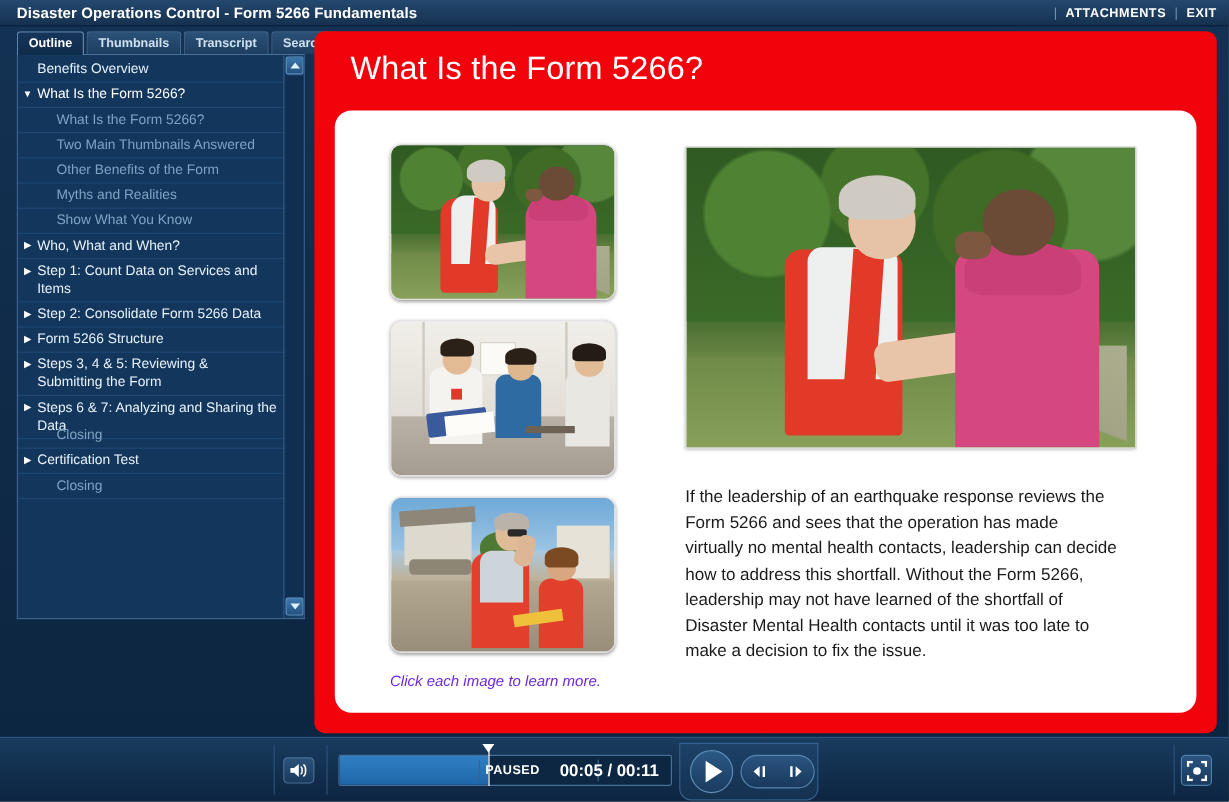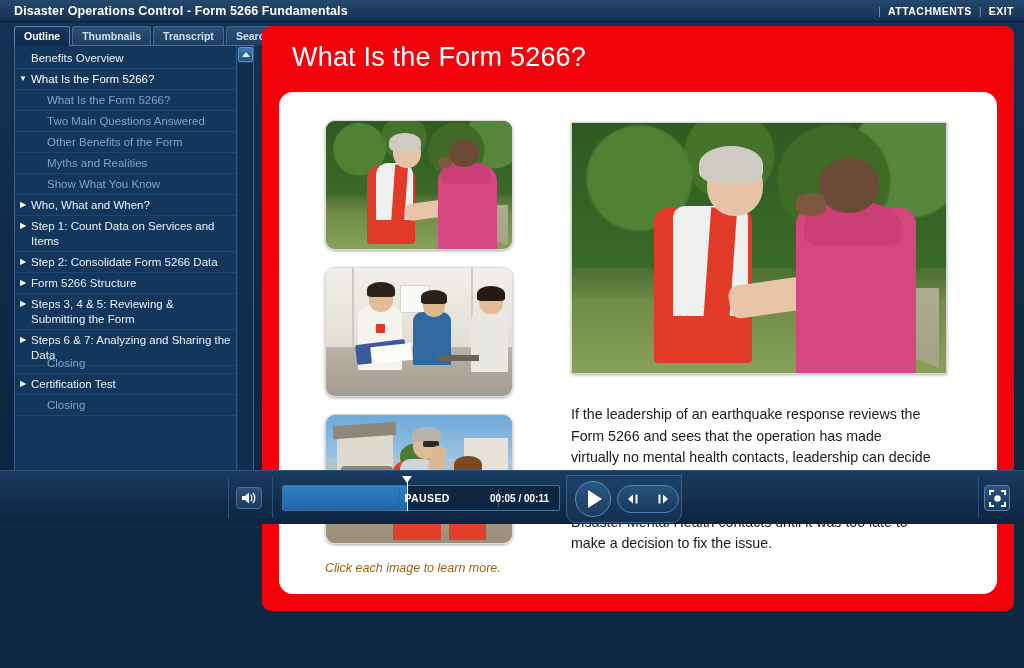--- a/index.html
+++ b/index.html
@@ -8,21 +8,21 @@
     width: 1024px;
     height: 668px;
     overflow: hidden;
     font-family: "Liberation Sans", sans-serif;
     background: #0d2943;
   }
 
   #app {
     position: relative;
     width: 1024px;
-    height: 524px;
+    height: 668px;
     background: linear-gradient(180deg, #143254 0%, #0f2a47 55%, #0c2440 100%);
   }
 
   
   .titlebar {
     position: absolute; left: 0; top: 0;
     width: 1024px; height: 22px;
     background: linear-gradient(180deg, #24486e 0%, #1b3a5c 60%, #16314f 100%);
     border-bottom: 1px solid #0a1f38;
     display: flex; align-items: center;
@@ -192,21 +192,21 @@
     width: 188px; height: 130px;
     border-radius: 10px;
     border: 1px solid #dcdcdc;
     box-shadow: 0 1px 3px rgba(0,0,0,.35);
     overflow: hidden;
     margin-bottom: 17px;
     cursor: pointer;
     position: relative;
   }
   .caption {
-    color: #a16207;
+    color: #6d28d9;
     font-size: 12.5px;
     font-style: italic;
     margin-top: 4px;
   }
 
   .right-col { flex: 1; padding-left: 50px; padding-top: 2px; }
   .hero {
     width: 376px; height: 252px;
     border: 1px solid #d2d2d2;
     box-shadow: 0 1px 3px rgba(0,0,0,.3);
@@ -335,21 +335,21 @@
   }
   .seek-status {
     position: absolute; left: 44%; top: 0; height: 100%;
     display: flex; align-items: center;
     color: #ffffff; font-size: 10.5px; font-weight: bold;
     letter-spacing: .4px;
   }
   .seek-time {
     position: absolute; right: 10px; top: 0; height: 100%;
     display: flex; align-items: center;
-    color: #ffffff; font-size: 10px; font-weight: bold;
+    color: #ffffff; font-size: 14px; font-weight: bold;
   }
 
   .transport {
     position: absolute; left: 566px; top: 4px;
     width: 116px; height: 48px;
     background: linear-gradient(180deg,#1d4168,#14314f);
     border: 1px solid #35608c;
     border-radius: 0 0 10px 10px;
     display: flex; align-items: center; padding-left: 8px;
   }
@@ -423,21 +423,21 @@
           <div class="o-item lvl0 expanded">
             <span class="o-arrow">▼</span>
             <span class="o-label">What Is the Form 5266?</span>
           </div>
           <div class="o-item lvl1 nopad">
             <span class="o-arrow"></span>
             <span class="o-label">What Is the Form 5266?</span>
           </div>
           <div class="o-item lvl1 nopad">
             <span class="o-arrow"></span>
-            <span class="o-label">Two Main Questions Answered</span>
+            <span class="o-label">Two Main Thumbnails Answered</span>
           </div>
           <div class="o-item lvl1 nopad">
             <span class="o-arrow"></span>
             <span class="o-label">Other Benefits of the Form</span>
           </div>
           <div class="o-item lvl1 nopad">
             <span class="o-arrow"></span>
             <span class="o-label">Myths and Realities</span>
           </div>
           <div class="o-item lvl1 nopad">

